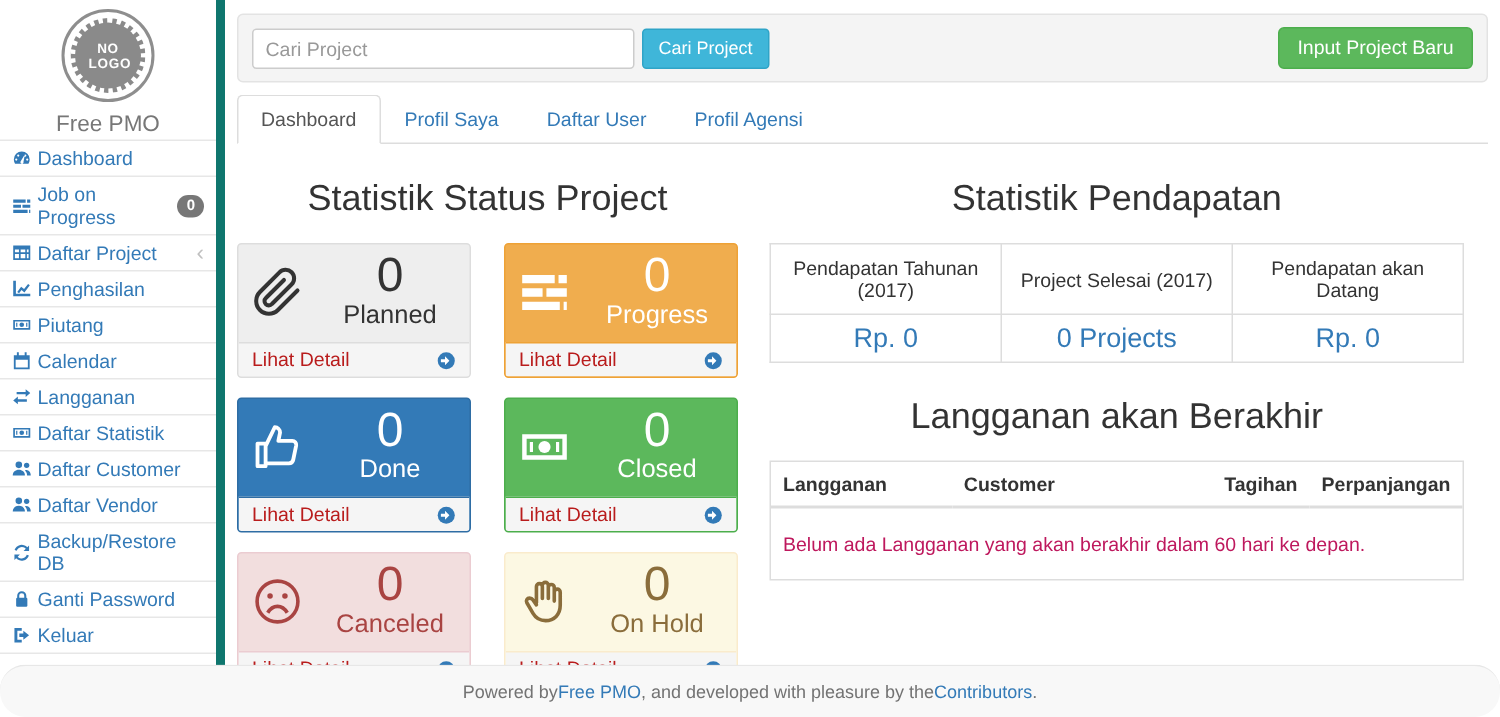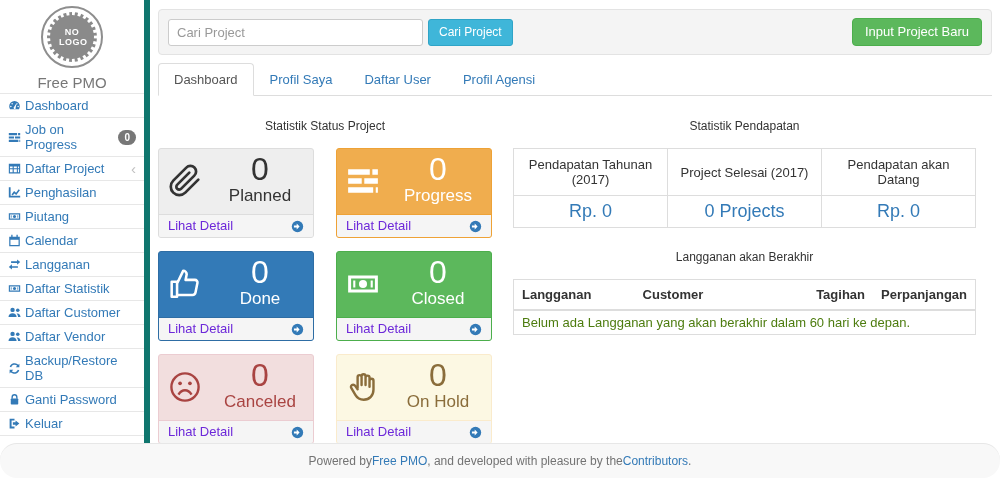--- a/index.html
+++ b/index.html
@@ -62,32 +62,32 @@
   .tabs { display:flex; border-bottom:1px solid #ddd; margin-top:8px; }
   .tab {
     padding:8px 15px; font-size:13px; color:#337ab7; cursor:pointer;
     border:1px solid transparent; margin-bottom:-1px; border-radius:4px 4px 0 0; line-height:15px;
   }
   .tab.active { color:#555; background:#fff; border-color:#ddd #ddd #fff #ddd; cursor:default; }
 
   .content-row { display:flex; margin-top:14px; }
   .status-col { width:334px; flex:none; margin-right:21px; }
   .right-col { flex:1; margin-right:16px; }
-  .section-title { font-size:12px; font-weight:400; color:#333; text-align:center; margin:9px 0 15px 0; }
+  .section-title { font-size:24px; font-weight:400; color:#333; text-align:center; margin:9px 0 15px 0; }
 
   
   .cards { display:grid; grid-template-columns:156px 156px; column-gap:22px; row-gap:13px; }
   .card { border:1px solid; border-radius:3px; overflow:hidden; }
   .card-body { height:62px; position:relative; }
   .card-icon { position:absolute; left:9px; top:12px; }
   .card-icon svg { width:34px; height:34px; display:block; }
   .card-num { margin-left:48px; text-align:center; font-size:32px; line-height:34px; margin-top:3px; }
   .card-label { margin-left:48px; text-align:center; font-size:17px; line-height:20px; }
   .card-footer {
-    background:#f5f5f5; border-top:1px solid; padding:4px 9px; font-size:13px; color:#6d28d9;
+    background:#f5f5f5; border-top:1px solid; padding:4px 9px; font-size:13px; color:#b91c1c;
     display:flex; justify-content:space-between; align-items:center; cursor:pointer; line-height:14px;
   }
   .arrow-icon { display:inline-flex; color:#337ab7; }
   .arrow-icon svg { width:13px; height:13px; display:block; }
   .card-default { background:#eeeeee; border-color:#dddddd; color:#333; }
   .card-default .card-footer { border-color:#dddddd; }
   .card-warning { background:#f0ad4e; border-color:#eea236; color:#fff; }
   .card-warning .card-footer { border-color:#eea236; }
   .card-primary { background:#337ab7; border-color:#2e6da4; color:#fff; }
   .card-primary .card-footer { border-color:#2e6da4; }
@@ -105,21 +105,21 @@
     padding:8px 4px; text-align:center;
   }
   .income-table td {
     border:1px solid #ddd; font-size:18px; color:#337ab7; padding:5px 4px; text-align:center; cursor:pointer;
   }
   .subs-title { margin-top:22px; }
   .subs-wrap { border:1px solid #ddd; }
   .subs-table { width:100%; border-collapse:collapse; }
   .subs-table th { padding:7px 8px; border-bottom:2px solid #ddd; font-size:13px; color:#333; text-align:left; }
   .subs-table th.al-r { text-align:right; }
-  .subs-table td { padding:4px 8px; font-size:13px; color:#4d7c0f; }
+  .subs-table td { padding:16px 8px; font-size:13px; color:#be185d; }
 
   
   .page-footer {
     position:absolute; left:0; right:0; bottom:0; height:35px;
     background:#f8f8f8; border-top:1px solid #e7e7e7;
     display:flex; align-items:center; justify-content:center;
     font-size:12px; color:#737373;border-radius:17px;
   }
   .footer-link { color:#337ab7; cursor:pointer; }
 </style>

